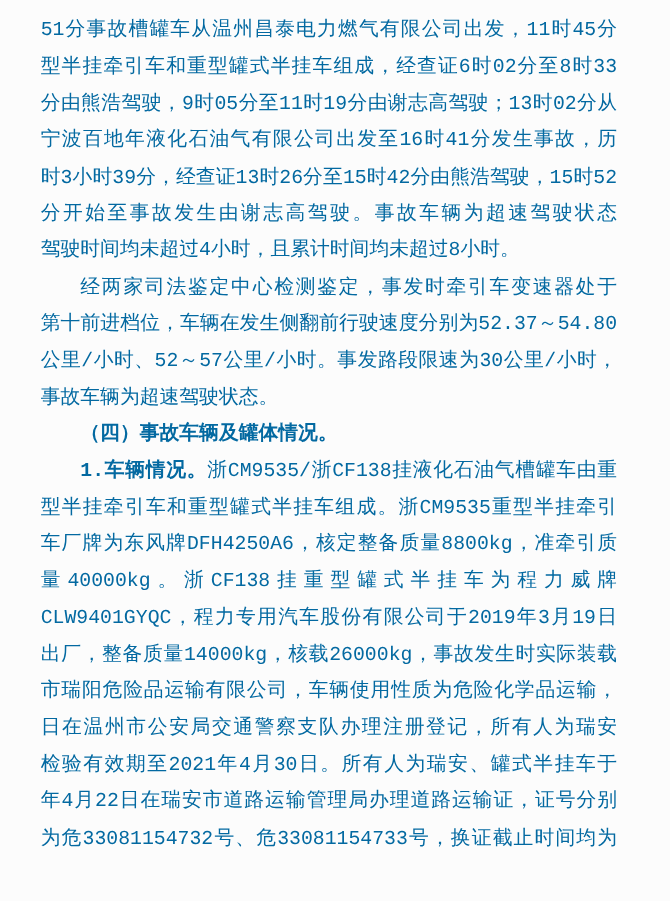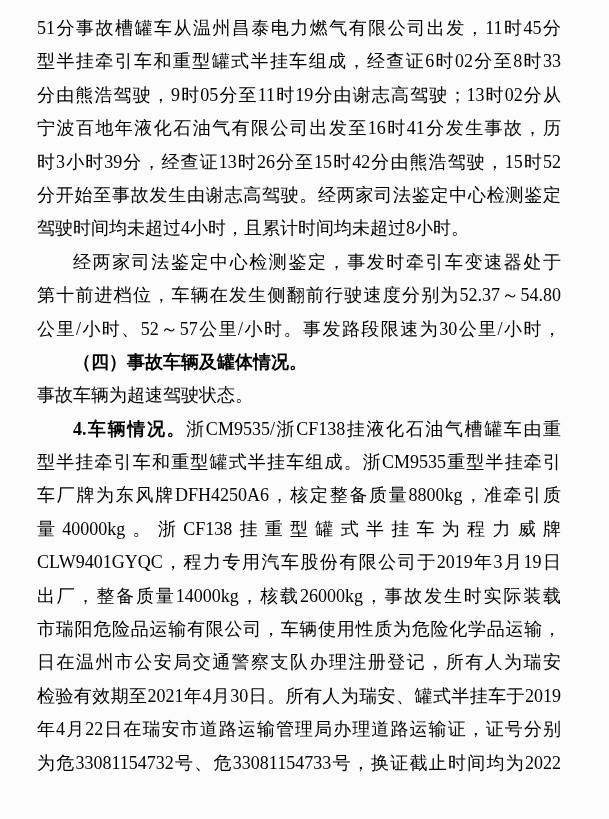--- a/index.html
+++ b/index.html
@@ -7,23 +7,23 @@
     padding: 0;
     background: #ffffff;
   }
   .page {
     position: relative;
     width: 609px;
     height: 819px;
     box-sizing: border-box;
     background: #fcfcfc;
     padding: 12px 48px 0 37px;
-    font-family: Liberation Serif, serif;
+    font-family: Liberation Mono, monospace;
     font-size: 18px;
-    color: #000000;
+    color: #0369a1;
     overflow: hidden;
   }
   .line {
     height: 33.4px;
     line-height: 33.4px;
     text-align: justify;
     text-align-last: justify;
     text-justify: inter-character;
     overflow: hidden;
     white-space: normal;
@@ -42,31 +42,31 @@
 </head>
 <body>
 
 <div class="page">
 
   <div class="line">51分事故槽罐车从温州昌泰电力燃气有限公司出发，11时45分</div>
   <div class="line">型半挂牵引车和重型罐式半挂车组成，经查证6时02分至8时33</div>
   <div class="line">分由熊浩驾驶，9时05分至11时19分由谢志高驾驶；13时02分从</div>
   <div class="line">宁波百地年液化石油气有限公司出发至16时41分发生事故，历</div>
   <div class="line">时3小时39分，经查证13时26分至15时42分由熊浩驾驶，15时52</div>
-  <div class="line">分开始至事故发生由谢志高驾驶。经两家司法鉴定中心检测鉴定</div>
+  <div class="line">分开始至事故发生由谢志高驾驶。事故车辆为超速驾驶状态</div>
   <div class="line end">驾驶时间均未超过4小时，且累计时间均未超过8小时。</div>
 
   <div class="line indent">经两家司法鉴定中心检测鉴定，事发时牵引车变速器处于</div>
   <div class="line">第十前进档位，车辆在发生侧翻前行驶速度分别为52.37～54.80</div>
   <div class="line">公里/小时、52～57公里/小时。事发路段限速为30公里/小时，</div>
+  <div class="line end">事故车辆为超速驾驶状态。</div>
+
   <div class="line end indent bold">（四）事故车辆及罐体情况。</div>
 
-  <div class="line end">事故车辆为超速驾驶状态。</div>
-
-  <div class="line indent"><span class="bold">4.车辆情况。</span><span>浙CM9535/浙CF138挂液化石油气槽罐车由重</span></div>
+  <div class="line indent"><span class="bold">1.车辆情况。</span><span>浙CM9535/浙CF138挂液化石油气槽罐车由重</span></div>
   <div class="line">型半挂牵引车和重型罐式半挂车组成。浙CM9535重型半挂牵引</div>
   <div class="line">车厂牌为东风牌DFH4250A6，核定整备质量8800kg，准牵引质</div>
   <div class="line">量40000kg。浙CF138挂重型罐式半挂车为程力威牌</div>
   <div class="line">CLW9401GYQC，程力专用汽车股份有限公司于2019年3月19日</div>
   <div class="line">出厂，整备质量14000kg，核载26000kg，事故发生时实际装载</div>
   <div class="line">市瑞阳危险品运输有限公司，车辆使用性质为危险化学品运输，</div>
   <div class="line">日在温州市公安局交通警察支队办理注册登记，所有人为瑞安</div>
   <div class="line">检验有效期至2021年4月30日。所有人为瑞安、罐式半挂车于2019</div>
   <div class="line">年4月22日在瑞安市道路运输管理局办理道路运输证，证号分别</div>
   <div class="line">为危33081154732号、危33081154733号，换证截止时间均为2022</div>

